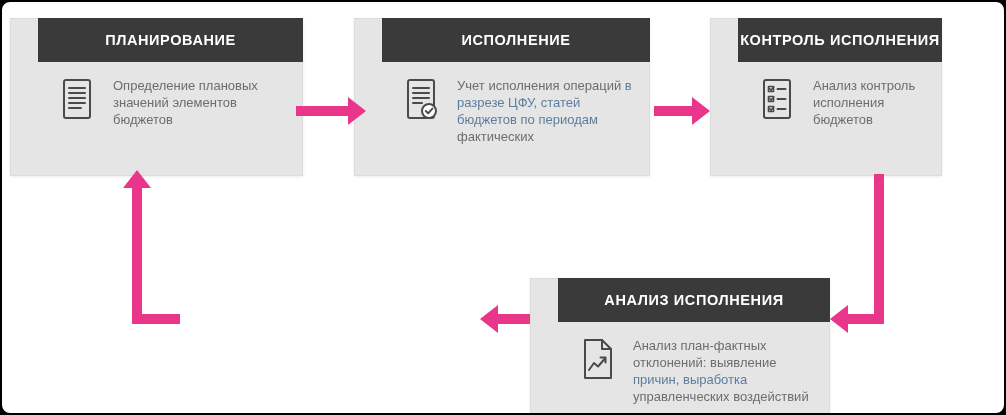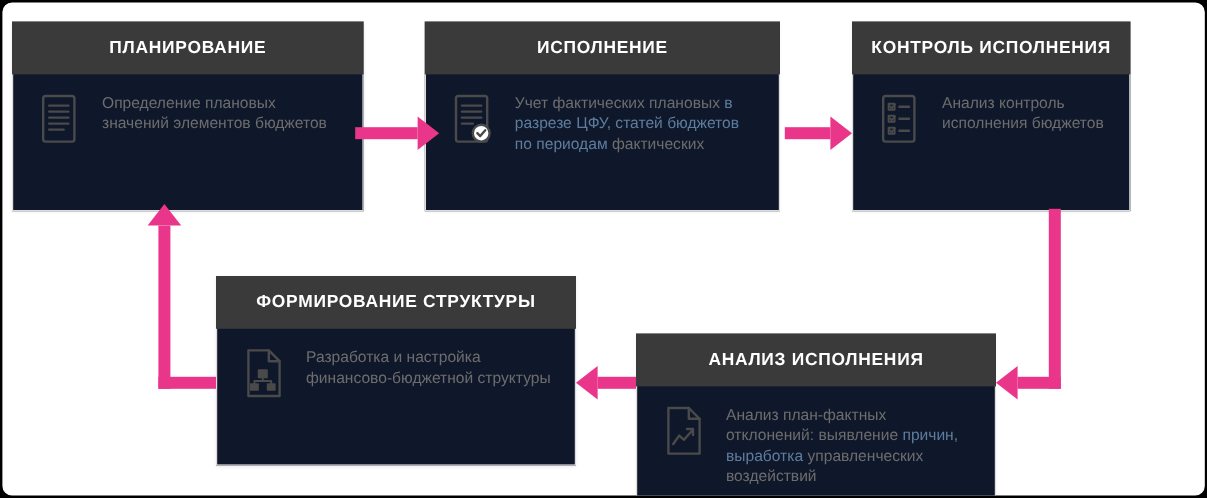--- a/index.html
+++ b/index.html
@@ -9,22 +9,22 @@
     --text-muted:#6d6d6d;
     --text-blue:#5e7d9e;
     --icon-stroke:#4a4a4a;
   }
   html,body{margin:0;padding:0;background:#000;font-family:"Liberation Sans",sans-serif;}
   .page{
     position:relative;width:1002px;height:411px;background:#fff;
     border:2px solid #000;border-radius:10px;overflow:hidden;
   }
   .card{
-    position:absolute;background:#0f172a;border:1px solid var(--card-border);
-    box-shadow:0 1px 3px rgba(0,0,0,.08);box-sizing:border-box;
+    position:absolute;background:#e5e5e5;border:1px solid var(--card-border);
+    box-shadow:0 1px 3px rgba(0,0,0,.08);box-sizing:border-box;padding-left:28px;
   }
   .card-header{
     background:var(--header-bg);color:#fff;height:44px;display:flex;
     align-items:center;justify-content:center;font-size:14.5px;font-weight:bold;
     letter-spacing:.6px;margin:-1px -1px 0 -1px;
   }
   .card-body{display:flex;align-items:flex-start;gap:16px;padding:15px 16px 14px 18px;}
   .icon{flex:0 0 auto;display:block;}
   .icon svg{display:block;}
   .desc{margin:0;flex:1;font-size:13px;line-height:17px;}
@@ -95,21 +95,21 @@
         <svg width="40" height="44" viewBox="0 0 40 44" fill="none" stroke="#4a4a4a" stroke-width="2" stroke-linecap="round" stroke-linejoin="round">
           <rect x="7" y="3" width="26" height="38" rx="2"></rect>
           <line x1="12" y1="11" x2="28" y2="11"></line>
           <line x1="12" y1="16" x2="28" y2="16"></line>
           <line x1="12" y1="21" x2="28" y2="21"></line>
           <line x1="12" y1="26" x2="21" y2="26"></line>
           <circle cx="28" cy="34" r="7" fill="#ffffff"></circle>
           <path d="M24.8 34 l2.4 2.4 4.2-4.8"></path>
         </svg>
       </span>
-      <p class="desc"><span class="seg-muted">Учет фактических плановых </span><span class="seg-blue">в разрезе ЦФУ, статей бюджетов по периодам</span><span class="seg-muted"> фактических</span></p>
+      <p class="desc"><span class="seg-muted">Учет исполнения операций </span><span class="seg-blue">в разрезе ЦФУ, статей бюджетов по периодам</span><span class="seg-muted"> фактических</span></p>
     </div>
   </div>
 
   <div class="card card-execution-control">
     <div class="card-header">КОНТРОЛЬ ИСПОЛНЕНИЯ</div>
     <div class="card-body">
       <span class="icon">
         <svg width="40" height="44" viewBox="0 0 40 44" fill="none" stroke="#4a4a4a" stroke-width="2" stroke-linecap="round" stroke-linejoin="round">
           <rect x="7" y="3" width="26" height="38" rx="2"></rect>
           <rect x="11.5" y="9.5" width="5" height="5" stroke-width="1.6"></rect>
@@ -120,36 +120,20 @@
           <line x1="20.5" y1="22" x2="28.5" y2="22"></line>
           <rect x="11.5" y="29.5" width="5" height="5" stroke-width="1.6"></rect>
           <path d="M12.5 31.5 l1.6 1.7 2.6-3.2" stroke-width="1.6"></path>
           <line x1="20.5" y1="32" x2="28.5" y2="32"></line>
         </svg>
       </span>
       <p class="desc"><span class="seg-muted">Анализ контроль исполнения бюджетов</span></p>
     </div>
   </div>
 
-  <div class="card card-structure-formation">
-    <div class="card-header">ФОРМИРОВАНИЕ СТРУКТУРЫ</div>
-    <div class="card-body">
-      <span class="icon">
-        <svg width="40" height="44" viewBox="0 0 40 44" fill="none" stroke="#4a4a4a" stroke-width="2" stroke-linecap="round" stroke-linejoin="round">
-          <path d="M8 3 h17 l9 9 v29 h-26 z"></path>
-          <path d="M25 3 v9 h9"></path>
-          <rect x="16.5" y="19.5" width="7" height="6" fill="#4a4a4a" stroke-width="1.4"></rect>
-          <path d="M20 25.5 v3 M13 31 v-2.5 h14 v2.5" stroke-width="1.6"></path>
-          <rect x="10" y="31" width="6" height="5" fill="#4a4a4a" stroke-width="1.4"></rect>
-          <rect x="24" y="31" width="6" height="5" fill="#4a4a4a" stroke-width="1.4"></rect>
-        </svg>
-      </span>
-      <p class="desc"><span class="seg-muted">Разработка и настройка финансово-бюджетной структуры</span></p>
-    </div>
-  </div>
 
   <div class="card card-execution-analysis">
     <div class="card-header">АНАЛИЗ ИСПОЛНЕНИЯ</div>
     <div class="card-body">
       <span class="icon">
         <svg width="40" height="44" viewBox="0 0 40 44" fill="none" stroke="#4a4a4a" stroke-width="2" stroke-linecap="round" stroke-linejoin="round">
           <path d="M8 3 h17 l9 9 v29 h-26 z"></path>
           <path d="M25 3 v9 h9"></path>
           <polyline points="12,33 17,26 21,29.5 28,21.5"></polyline>
           <path d="M23.5 20.5 h5 v5"></path>

